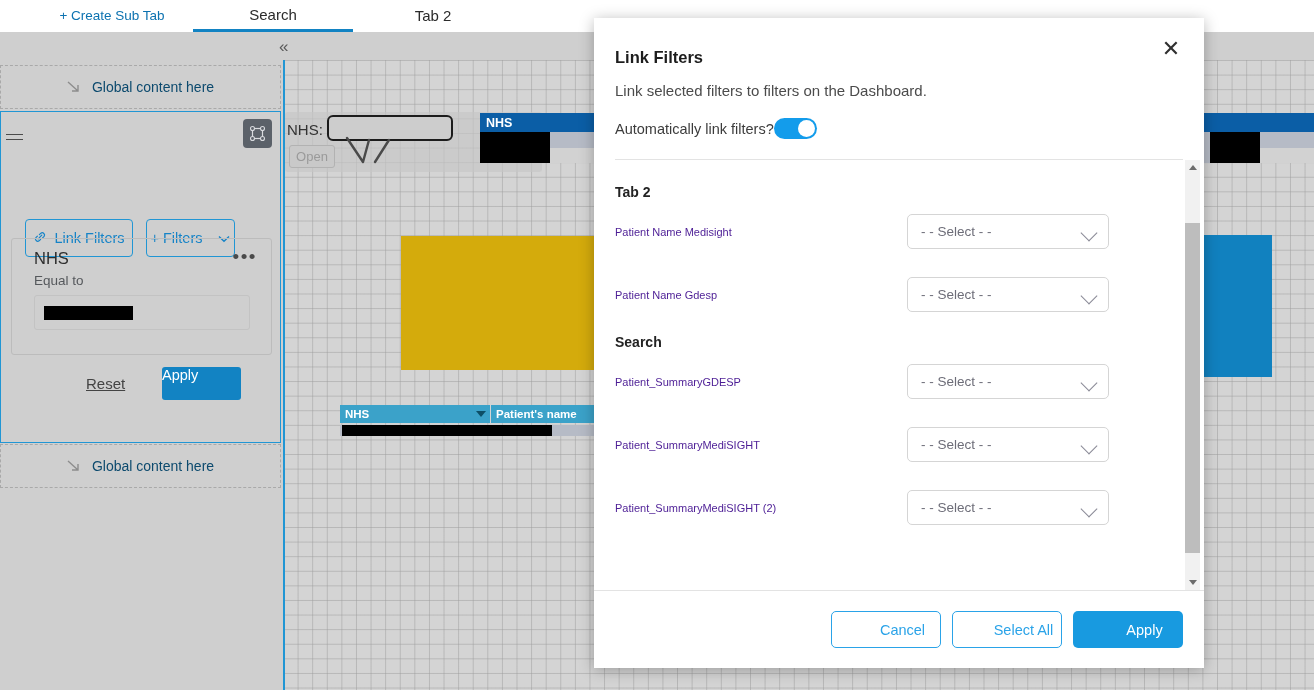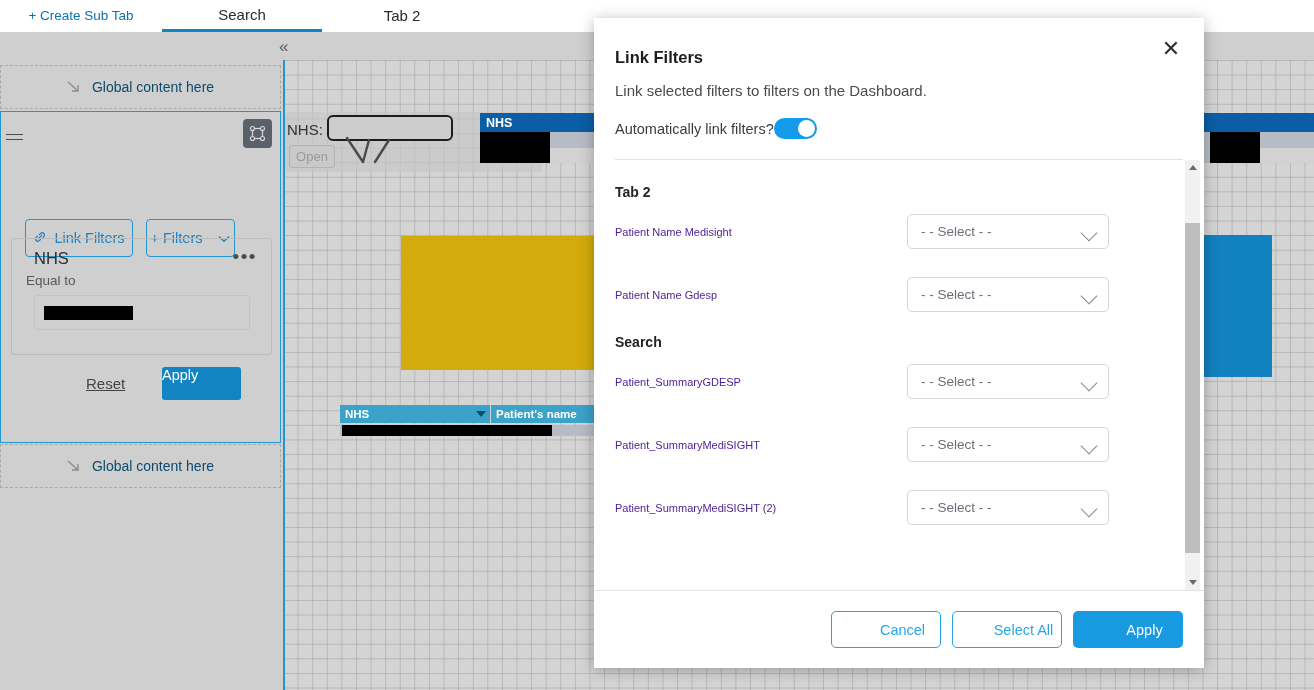--- a/index.html
+++ b/index.html
@@ -31,20 +31,21 @@
     font-size: 15px;
     color: #333333;
     box-sizing: border-box;
     cursor: pointer;
     white-space: nowrap;
   }
   .tab-create {
     width: 162px;
     color: #0c72b0;
     font-size: 13.5px;
+    margin-left: 31px;
   }
   .tab-search {
     width: 160px;
     color: #2b2b2b;
     border-bottom: 3px solid #1283c3;
     height: 32px;
   }
   .tab-two { width: 160px; color: #2b2b2b; }
 
   
@@ -133,21 +134,21 @@
   .fc-title {
     position: absolute; left: 22px; top: 10px;
     font-size: 16.5px; color: #2e2e2e;
   }
   .fc-dots {
     position: absolute; right: 14px; top: 8px;
     color: #4a4a4a; font-size: 19px; letter-spacing: 1.5px;
     cursor: pointer; line-height: 1;
   }
   .fc-sub {
-    position: absolute; left: 14px; top: 34px;
+    position: absolute; left: 22px; top: 34px;
     font-size: 13.5px; color: #55585c;
   }
   .fc-input {
     position: absolute; left: 22px; top: 56px;
     width: 216px; height: 35px;
     border: 1px solid #c3c3c3;
     border-radius: 3px;
     box-sizing: border-box;
     background: transparent;
     cursor: text;

